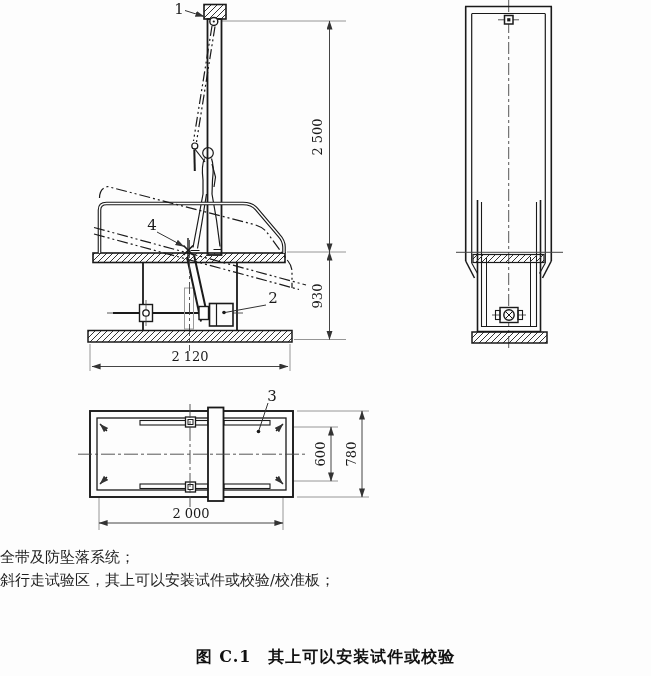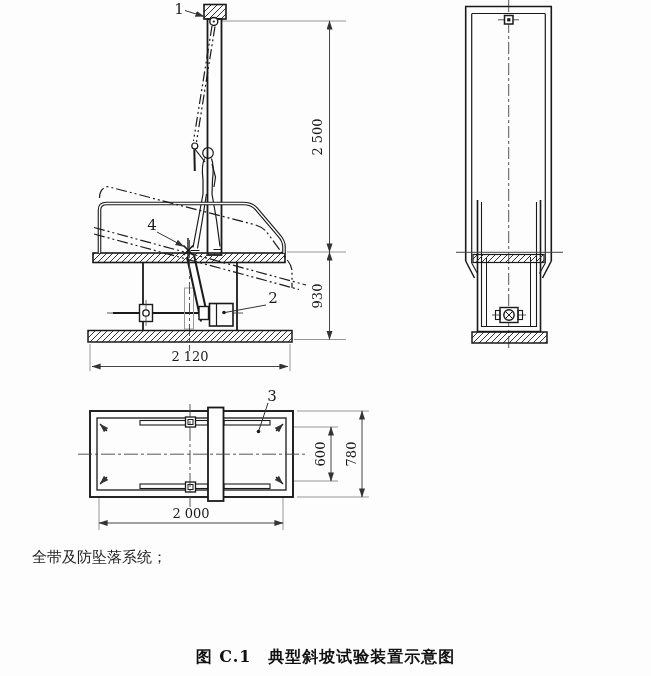--- a/index.html
+++ b/index.html
@@ -1,20 +1,20 @@
 <!DOCTYPE html>
 <html><head>
 <meta charset="utf-8">
 <style>
   html,body{margin:0;padding:0;background:#fdfdfd;}
   .page{position:relative;width:651px;height:676px;background:#fdfdfd;overflow:hidden;
         font-family:"DejaVu Serif","Liberation Serif",serif;color:#1a1a1a;}
   .drawing{position:absolute;left:0;top:0;}
   .legend{position:absolute;left:0;top:546px;font-size:15px;line-height:23.2px;
-          color:#1f1f1f;white-space:nowrap;padding-left:32px;}
+          color:#1f1f1f;white-space:nowrap;}
   .caption{position:absolute;left:0;top:647px;width:651px;text-align:center;
            font-size:16px;font-weight:bold;letter-spacing:1px;color:#111;}
   svg text{font-family:"DejaVu Serif","Liberation Serif",serif;fill:#1a1a1a;}
   .dimtxt{font-size:13px;}
   .parttxt{font-size:15px;}
 </style>
 </head>
 <body>
 
 <div class="page">
@@ -198,17 +198,18 @@
     <line x1="268" y1="403" x2="259" y2="430" stroke="#333" stroke-width="1"></line>
     <circle cx="258.5" cy="431.5" r="1.8" fill="#1a1a1a"></circle>
     <text class="parttxt" x="272" y="401" text-anchor="middle">3</text>
     <line x1="157" y1="232" x2="184" y2="246.5" stroke="#333" stroke-width="1" marker-end="url(#arr)"></line>
     <text class="parttxt" x="152" y="230" text-anchor="middle">4</text>
   </g>
 </svg>
 
 <div class="legend">
   <div>全带及防坠落系统；</div>
+  <div>斜行走试验区，其上可以安装试件或校验/校准板；</div>
 </div>
 
-<div class="caption">图 C.1　典型斜坡试验装置示意图</div>
+<div class="caption">图 C.1　其上可以安装试件或校验</div>
 
 </div>
 
 </body></html>

